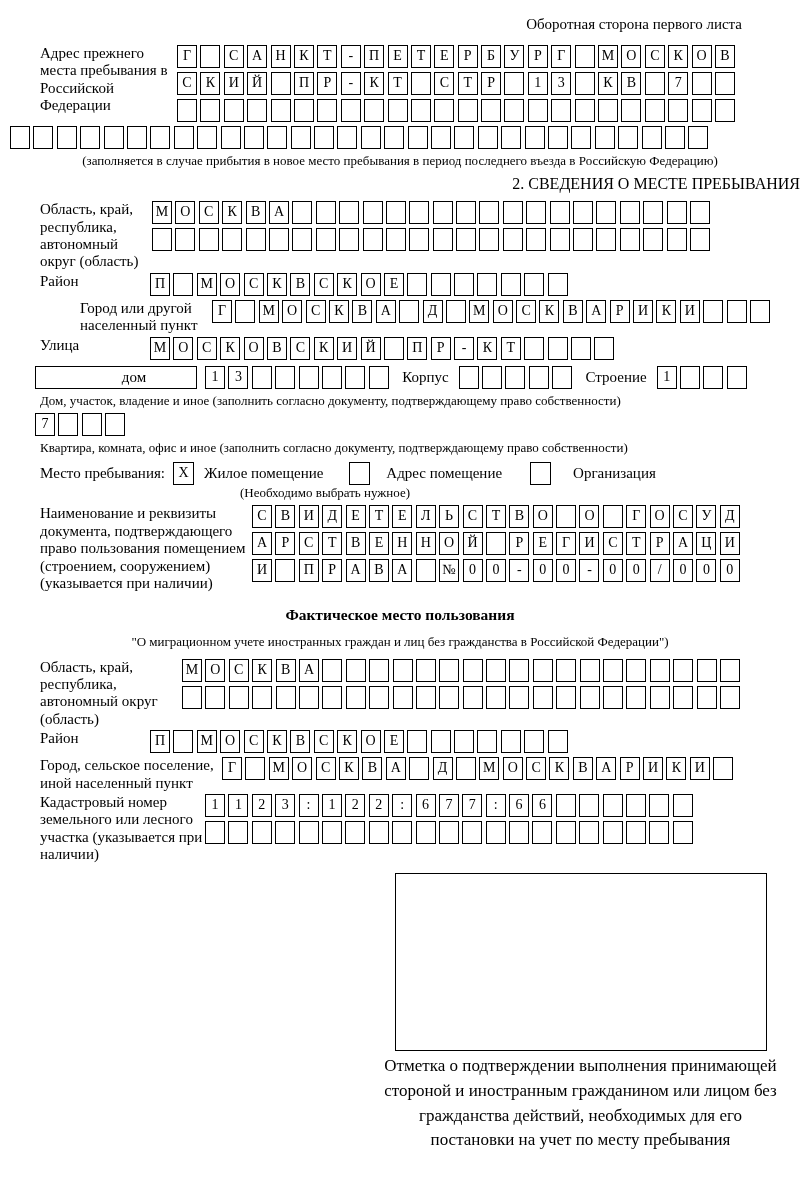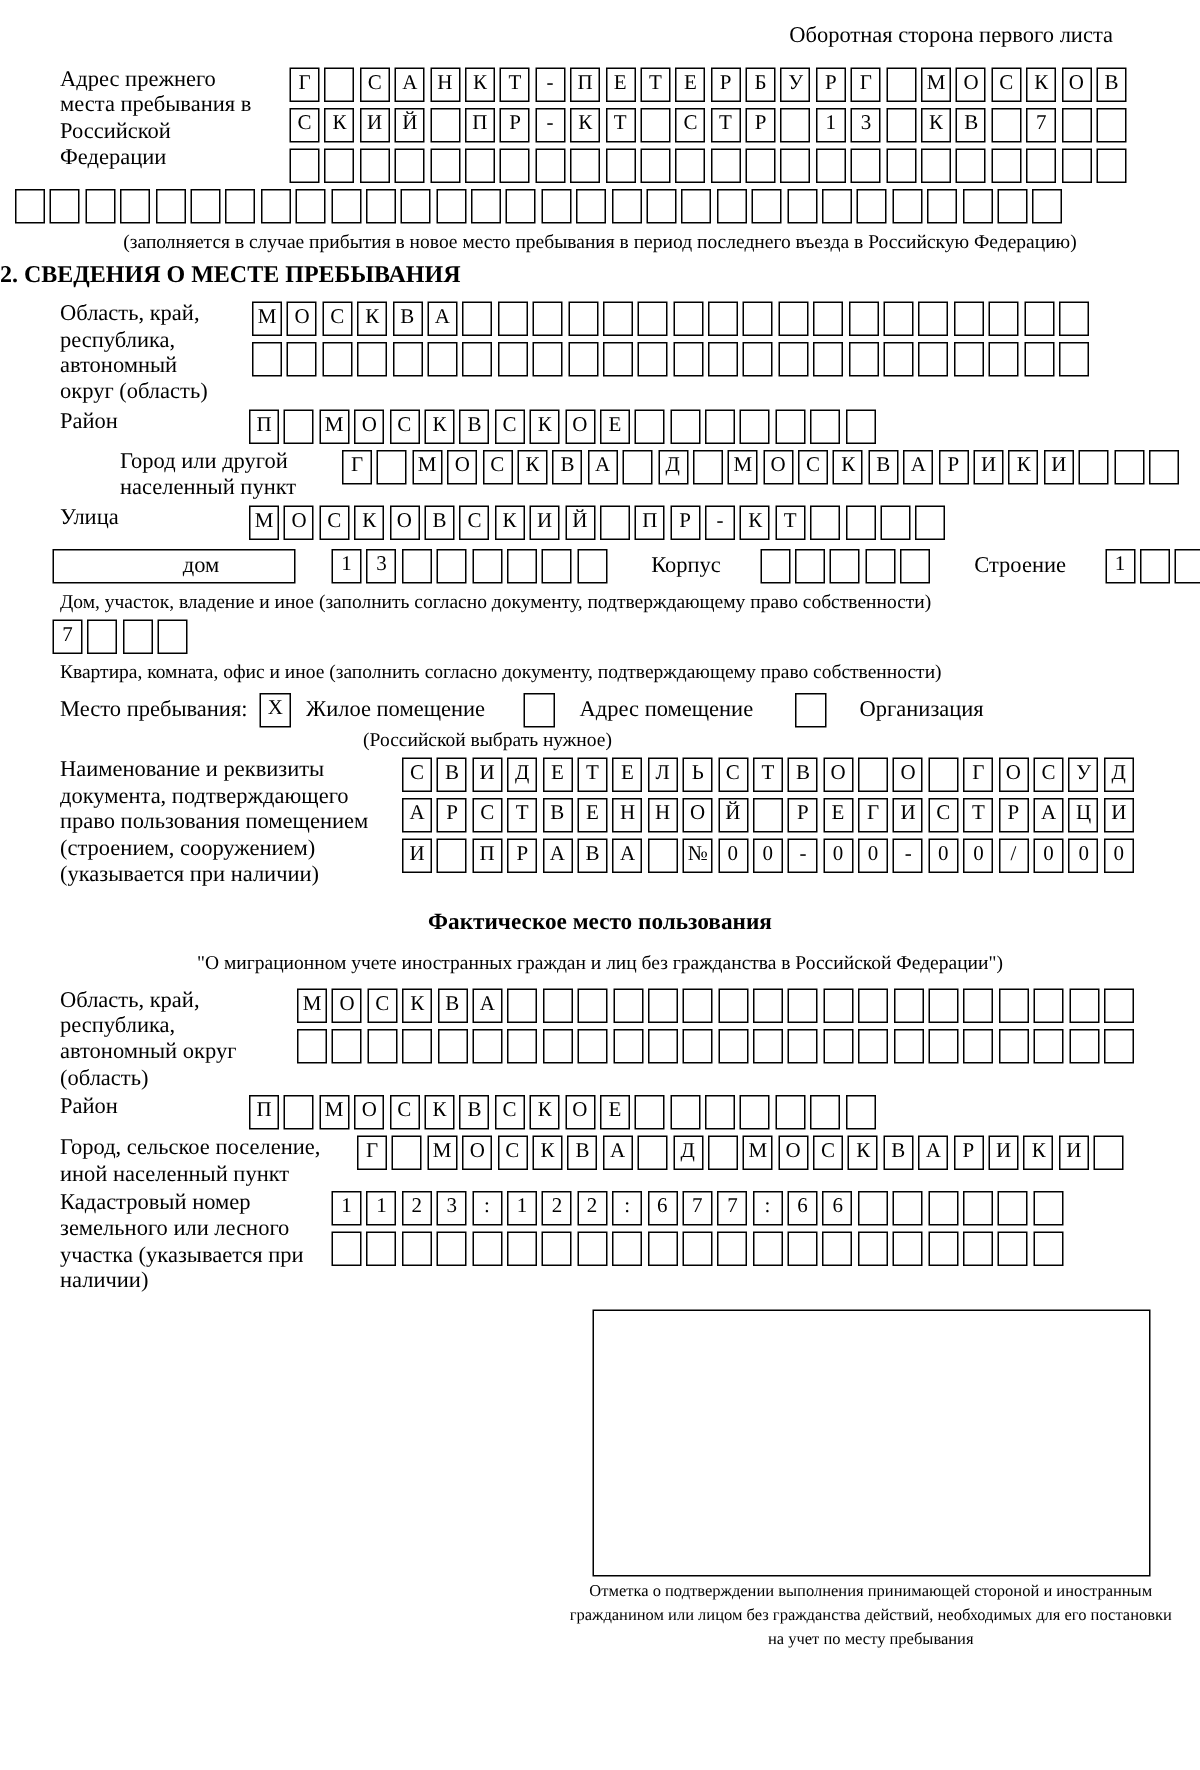--- a/index.html
+++ b/index.html
@@ -3,52 +3,52 @@
 <meta charset="utf-8">
 <style>
   html,body{margin:0;padding:0;background:#fff;}
   body{width:800px;height:1180px;overflow:hidden;color:#000;
        font-family:"Liberation Serif","DejaVu Serif",serif;}
   .page{position:relative;width:800px;height:944px;}
 
   .header-note{ text-align:right; padding:16px 58px 0 0; font-size:15px;}
 
   
-  .frow{display:flex; align-items:flex-start; margin-left:40px;gap:16px;}
+  .frow{display:flex; align-items:flex-start; margin-left:40px;}
   .flabel{font-size:15px; line-height:1.16; flex:0 0 auto;}
   .w135{width:137px;} .w115{width:112px;} .w130{width:132px;margin-left:40px;} .w112{width:110px;}
   .w140{width:142px;} .w190{width:182px;} .w205{width:212px;} .w186{width:165px;}
   .fgrids{display:flex; flex-direction:column;}
 
   .grid-row{display:flex; margin-bottom:4px;}
   .cell{box-sizing:border-box; width:20px; height:23px; border:1.7px solid #000;
         margin-right:3.4px; text-align:center; font-size:14px; line-height:20px;
         font-family:"Liberation Serif","DejaVu Serif",serif;}
 
   .caption{font-size:13px; line-height:1.25;}
   .caption-center{text-align:center;}
   .caption-left{margin-left:40px;}
 
-  .section-title{text-align:left; font-weight:bold; font-size:16px; margin:6px 0 8px 0;}
+  .section-title{text-align:right; font-weight:normal; font-size:16px; margin:6px 0 8px 12px;}
   .sub-title{text-align:center; font-weight:bold; font-size:15.5px; margin:14px 0 10px 0;}
 
   .label-box{box-sizing:border-box; border:1.7px solid #000; height:23px;
              text-align:center; font-size:15px; line-height:20px; flex:0 0 auto;}
   .house-label{width:162px; margin-right:8px;padding-left:36px;}
   .apt-label{width:200px; margin-right:8px;}
   .inline-word{font-size:15px; line-height:23px; margin:0 10px;}
 
   .stay-row{display:flex; align-items:center; margin-left:40px; font-size:15px;}
   .checkbox{box-sizing:border-box; width:21px; height:23px; border:1.7px solid #000;
             text-align:center; font-size:14px; line-height:20px; flex:0 0 auto;}
 
   .stamp-box{box-sizing:border-box; margin-left:395px; width:372px; height:178px;
              border:1.8px solid #000;}
   .stamp-caption{margin-left:378px; width:405px; text-align:center;
-                 font-size:11px; line-height:1.45; margin-top:3px;}
+                 font-size:17px; line-height:1.45; margin-top:3px;}
 
   .mt2{margin-top:2px;} .mt4{margin-top:4px;} .mt6{margin-top:6px;} .mt8{margin-top:8px;}
   .mt10{margin-top:10px;} .mt12{margin-top:12px;}
 </style>
 </head>
 <body>
 
 <div class="page">
 
   <div class="header-note">Оборотная сторона первого листа</div>
@@ -352,21 +352,21 @@
 
   <div class="stay-row mt6">
     <span>Место пребывания:</span>
     <span class="checkbox" style="margin-left:8px;">X</span>
     <span style="margin-left:10px;">Жилое помещение</span>
     <span class="checkbox" style="margin-left:26px;"></span>
     <span style="margin-left:16px;">Адрес помещение</span>
     <span class="checkbox" style="margin-left:28px;"></span>
     <span style="margin-left:22px;">Организация</span>
   </div>
-  <div class="caption" style="margin-left:175px;width:300px;text-align:center;">(Российской выбрать нужное)</div>
+  <div class="caption" style="margin-left:175px;width:300px;text-align:center;">(Необходимо выбрать нужное)</div>
 
   <div class="frow mt4">
     <div class="flabel w205">Наименование и реквизиты документа, подтверждающего право пользования помещением (строением, сооружением) (указывается при наличии)</div>
     <div class="fgrids">
       <div class="grid-row">
           <span class="cell">С</span>
           <span class="cell">В</span>
           <span class="cell">И</span>
           <span class="cell">Д</span>
           <span class="cell">Е</span>

